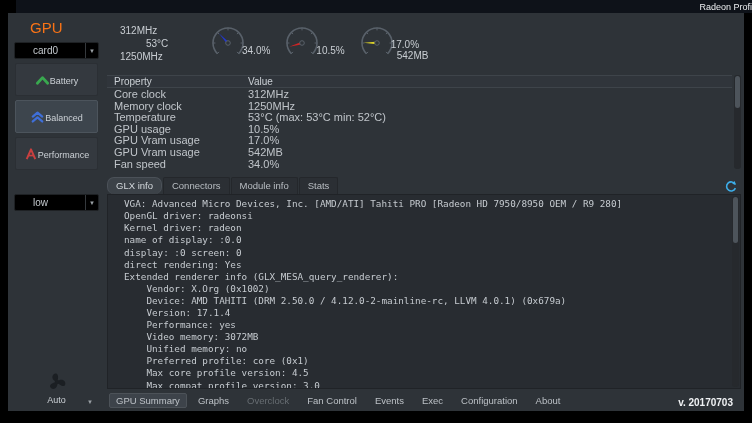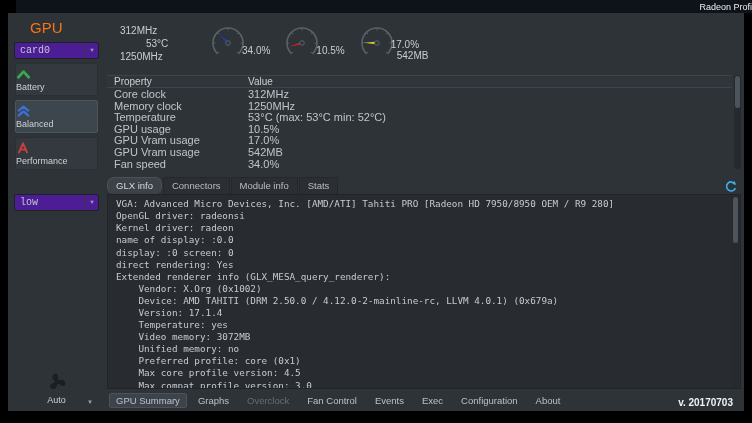--- a/index.html
+++ b/index.html
@@ -9,27 +9,27 @@
   
   .titlebar{position:absolute;top:0;left:16px;width:752px;height:13px;background:#0e1219;
             display:flex;align-items:center;justify-content:flex-end;padding-right:9px;}
   .titlebar span{font-size:9px;color:#eceef0;}
   
   .window{position:absolute;top:13px;left:8px;right:8px;bottom:12px;background:#2e3338;
           display:flex;overflow:hidden;}
   
   .sidebar{width:97px;flex:none;display:flex;flex-direction:column;padding:3px 5px 4px;}
   .gpu-label{font-size:15px;color:#f97316;padding:3px 0 6px 17px;}
-  .qselect{height:17px;background:#4c1d95;border:1px solid #1e2124;border-radius:2px;
-           display:flex;align-items:center;padding-left:5px;font-size:10px;margin:0 1px;cursor:pointer;font-family:Liberation Mono, monospace;}
+  .qselect{height:17px;background:#000000;border:1px solid #1e2124;border-radius:2px;
+           display:flex;align-items:center;padding-left:18px;font-size:10px;margin:0 1px;cursor:pointer;}
   .qselect .val{flex:1;}
   .qselect .arr{width:13px;border-left:1px solid #35393d;color:#9aa0a5;font-size:6px;
                 align-self:stretch;display:flex;align-items:center;justify-content:center;}
   .pbtn{height:33px;margin:4px 2px 2px;background:#34393f;border:1px solid #2b2f34;border-radius:2px;
-        display:flex;flex-direction:column;justify-content:center;cursor:pointer;}
+        display:flex;flex-direction:row;align-items:center;justify-content:center;cursor:pointer;}
   .pbtn.sel{background:#3d454d;border-color:#4c545c;}
   .pbtn svg{height:12px;}
   .plabel{font-size:9px;margin-top:2px;color:#ccd1d6;}
   .low-select{margin-top:22px;}
   .auto-btn{margin-top:auto;position:relative;display:flex;flex-direction:column;align-items:center;
             padding:4px 0 2px;cursor:pointer;}
   .auto-btn .arr{position:absolute;right:7px;bottom:2px;font-size:6px;color:#9aa0a5;}
   
   .content{flex:1;min-width:0;display:flex;flex-direction:column;padding:0 3px 3px 2px;}
   .topinfo{height:60px;flex:none;display:flex;align-items:center;padding-left:13px;}
@@ -49,21 +49,21 @@
   .vscroll{position:absolute;top:0;right:0;bottom:0;width:7px;background:#26292d;border-radius:3px;}
   .vscroll .thumb{position:absolute;left:1px;right:1px;background:#4d545b;border-radius:3px;}
   
   .infotabs{flex:none;height:16px;display:flex;align-items:flex-end;gap:1px;margin-top:9px;padding-right:2px;}
   .tab{font-size:9.5px;padding:2px 8px 3px;background:#2b2f34;border:1px solid #24272b;border-bottom:none;
        border-radius:2px 2px 0 0;color:#b9bec3;cursor:pointer;}
   .tab.sel{background:#3c4248;border-color:#4b5158;color:#d4d9dd;border-radius:7px;}
   .refresh{margin-left:auto;width:17px;height:15px;display:flex;align-items:center;justify-content:center;cursor:pointer;}
   
   .glxbox{flex:1;min-height:0;position:relative;background:#282c31;border:1px solid #202327;
-          padding:3px 8px;overflow:hidden;font-family:"DejaVu Sans Mono",monospace;
+          padding:3px 16px;overflow:hidden;font-family:"DejaVu Sans Mono",monospace;
           font-size:9.3px;line-height:12.1px;color:#c6cbd0;}
   .glxline{white-space:pre;}
   
   .bottomtabs{flex:none;height:19px;display:flex;align-items:flex-end;gap:4px;padding:3px 4px 0 2px;}
   .btab{font-size:9.5px;padding:2px 7px;border-radius:2px;color:#bcc1c6;cursor:pointer;}
   .btab.sel{background:#3d434a;border:1px solid #4c5258;padding:1px 6px;}
   .btab.dis{color:#676d72;cursor:default;}
   .version{margin-left:auto;font-size:10px;font-weight:bold;color:#f0f2f4;padding-right:4px;}
 </style>
 </head>
@@ -243,21 +243,21 @@
           <div class="glxline">VGA: Advanced Micro Devices, Inc. [AMD/ATI] Tahiti PRO [Radeon HD 7950/8950 OEM / R9 280]</div>
           <div class="glxline">OpenGL driver: radeonsi</div>
           <div class="glxline">Kernel driver: radeon</div>
           <div class="glxline">name of display: :0.0</div>
           <div class="glxline">display: :0 screen: 0</div>
           <div class="glxline">direct rendering: Yes</div>
           <div class="glxline">Extended renderer info (GLX_MESA_query_renderer):</div>
           <div class="glxline">    Vendor: X.Org (0x1002)</div>
           <div class="glxline">    Device: AMD TAHITI (DRM 2.50.0 / 4.12.0-2-mainline-rc, LLVM 4.0.1) (0x679a)</div>
           <div class="glxline">    Version: 17.1.4</div>
-          <div class="glxline">    Temperature: yes</div>
+          <div class="glxline">    Performance: yes</div>
           <div class="glxline">    Video memory: 3072MB</div>
           <div class="glxline">    Unified memory: no</div>
           <div class="glxline">    Preferred profile: core (0x1)</div>
           <div class="glxline">    Max core profile version: 4.5</div>
           <div class="glxline">    Max compat profile version: 3.0</div>
         </div>
       <div class="vscroll" style="top:1px;right:1px;bottom:1px;">
         <div class="thumb" style="top:1px;height:46px;"></div>
       </div>
     </div>

